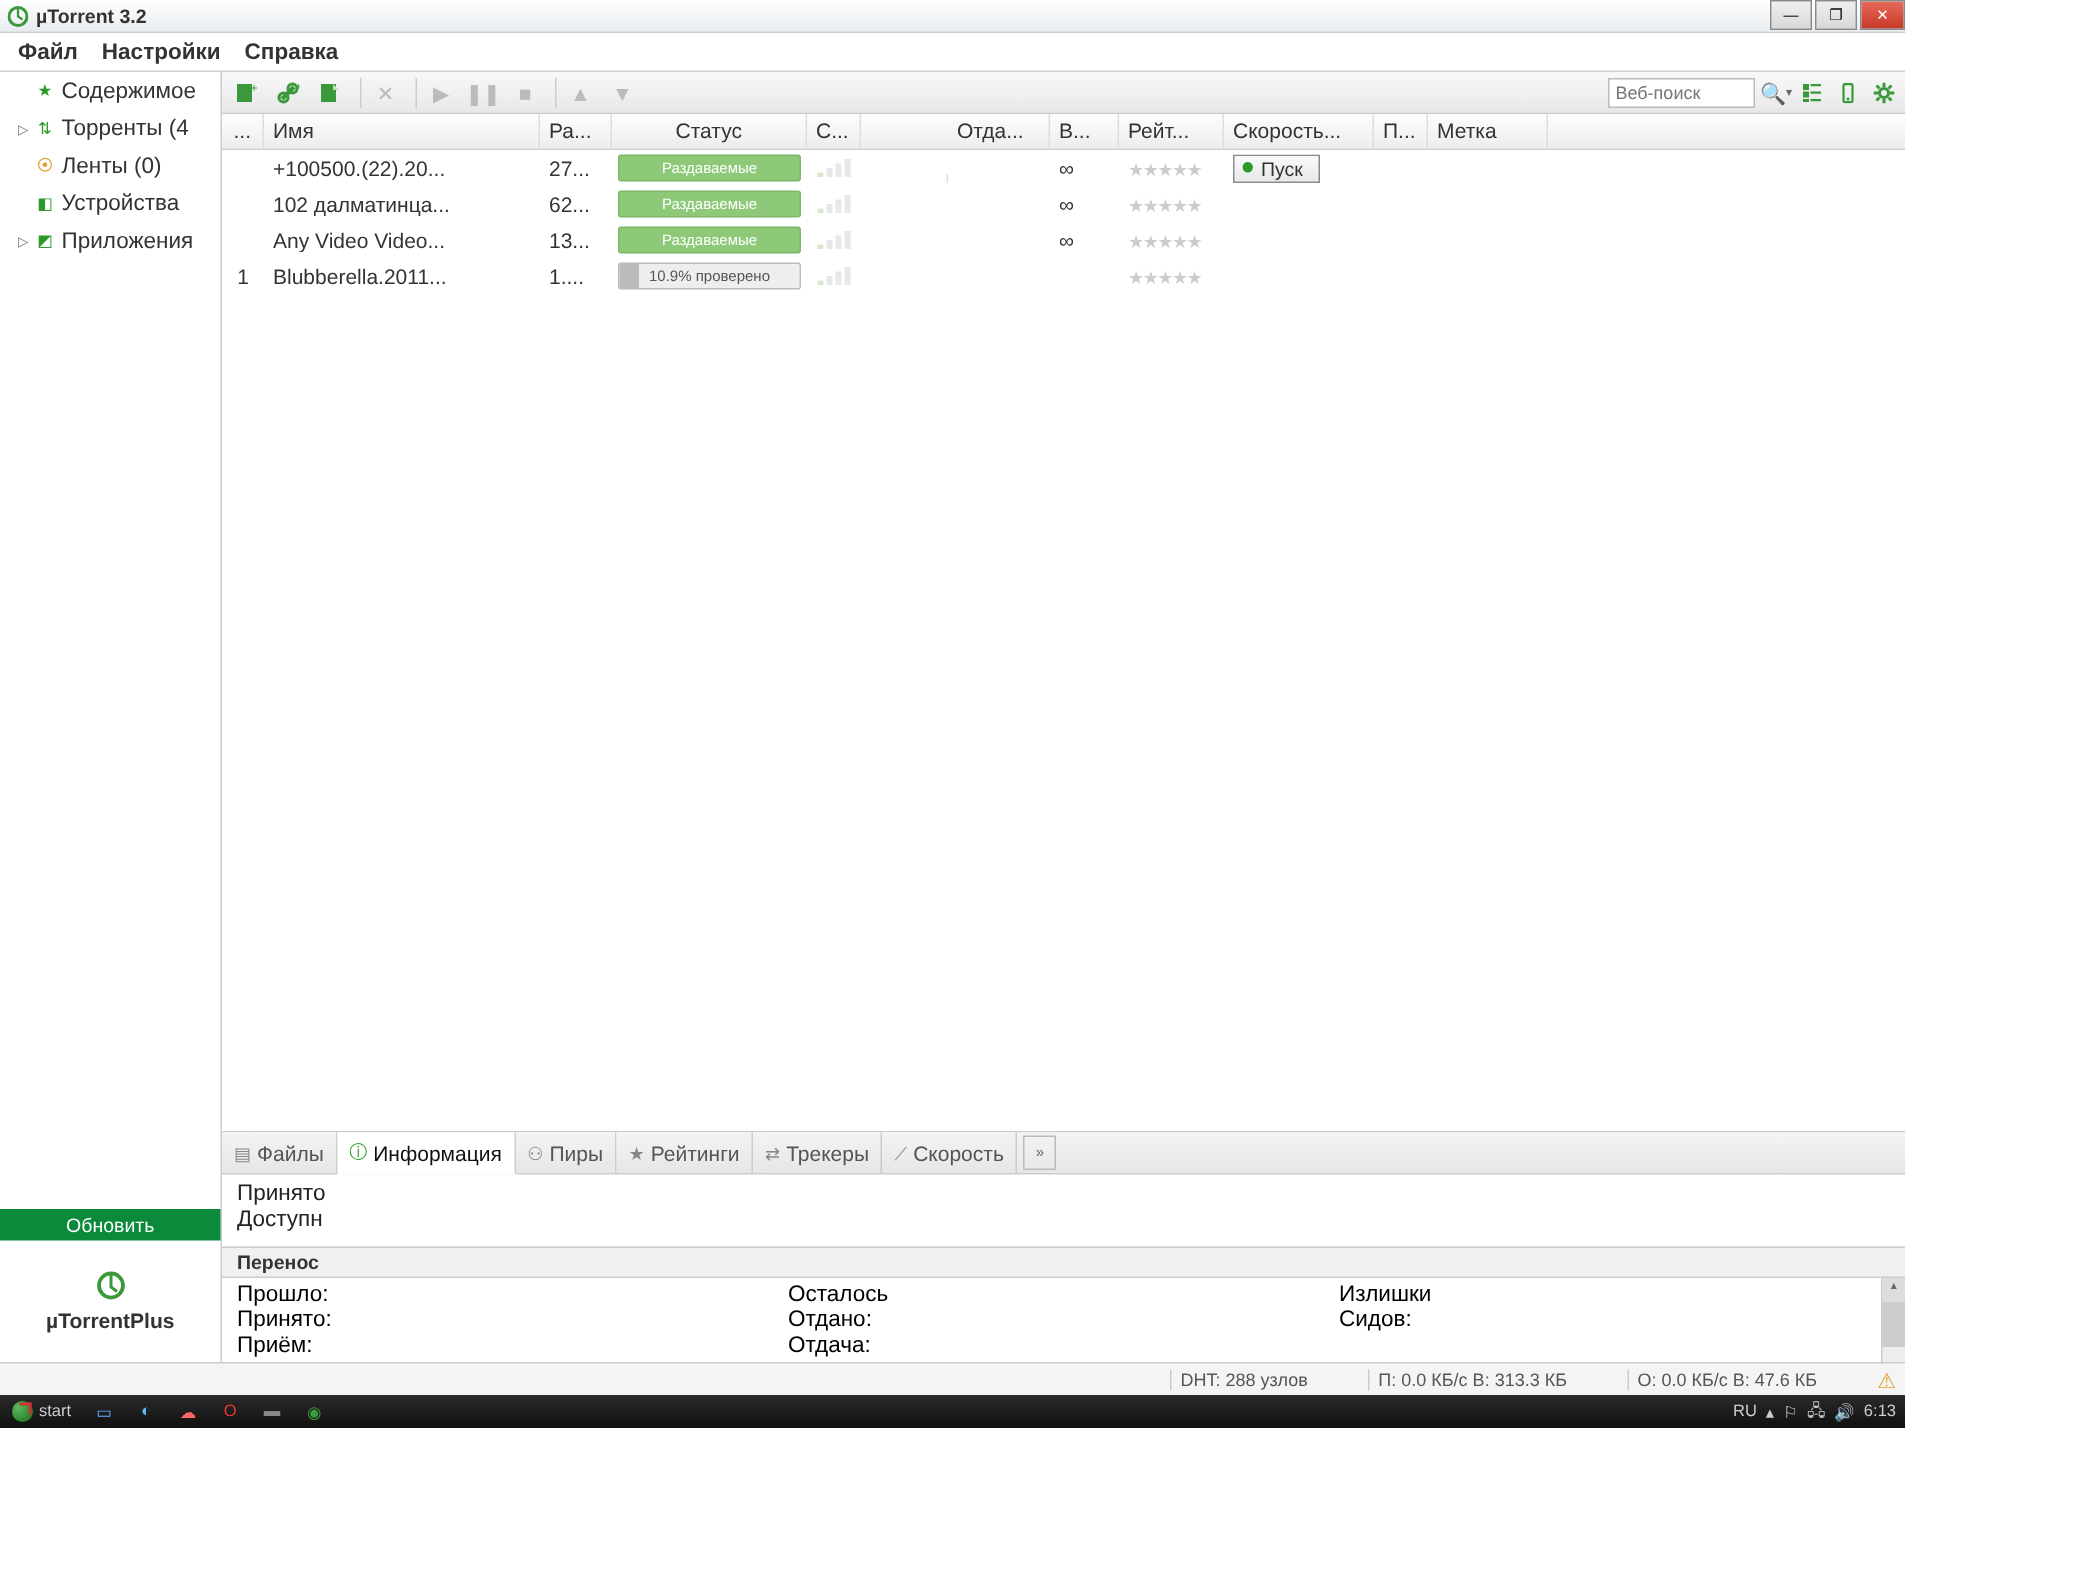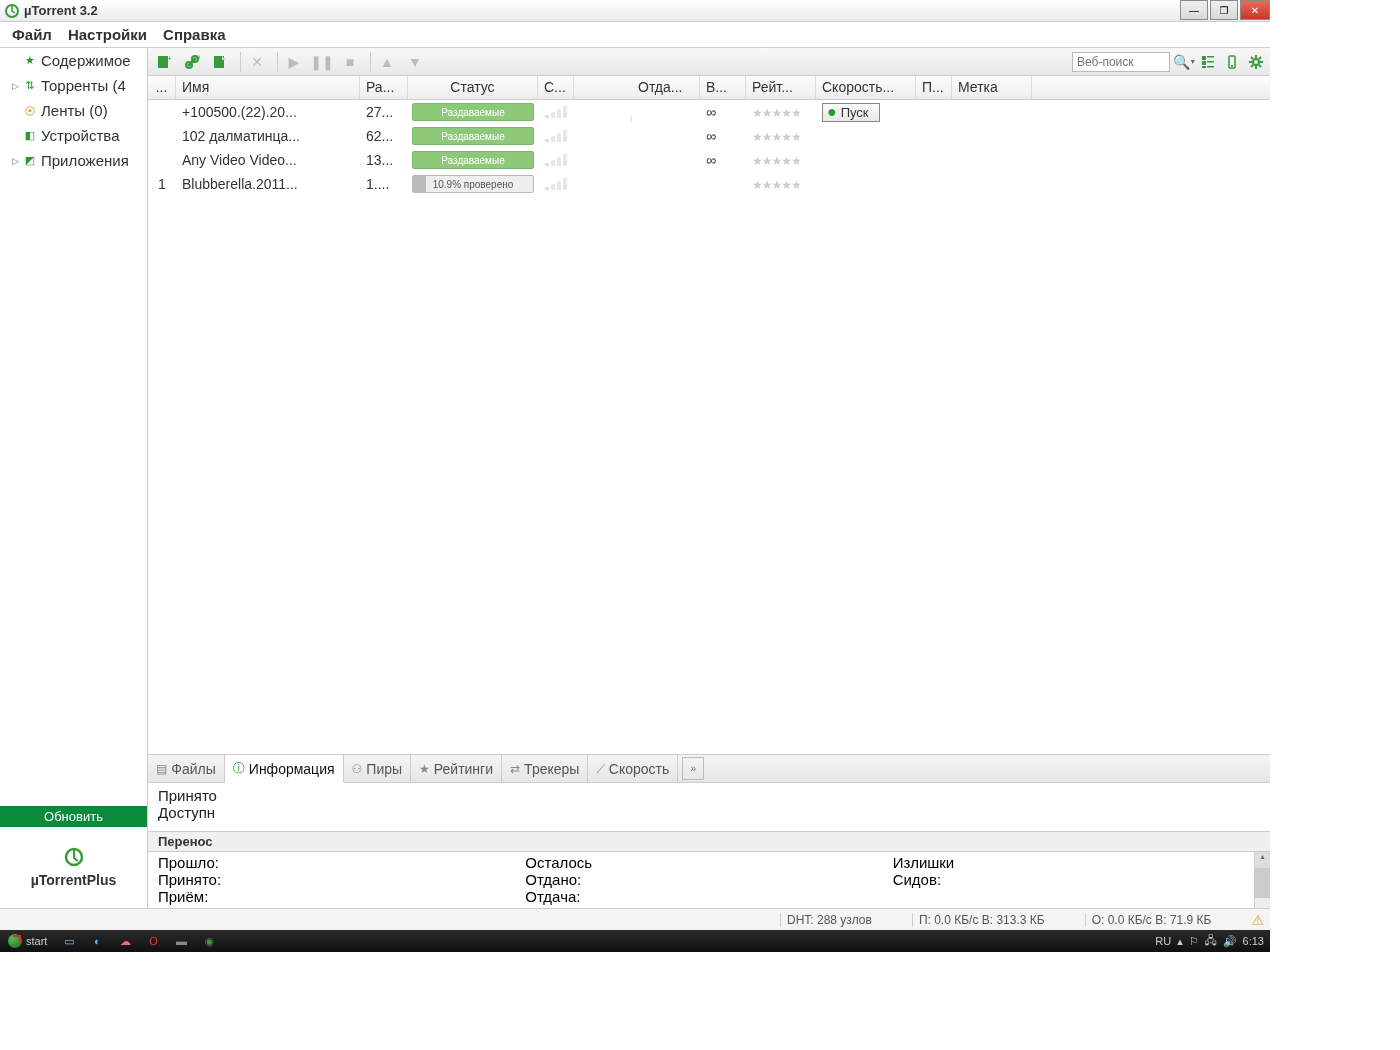--- a/index.html
+++ b/index.html
@@ -401,21 +401,21 @@
         </div>
       </div>
     </div>
   </div>
 </div>
 
 <div class="app-status">
   <div style="flex:1"></div>
   <div class="sect">DHT: 288 узлов</div>
   <div class="sect">П: 0.0 КБ/с В: 313.3 КБ</div>
-  <div class="sect">О: 0.0 КБ/с В: 71.9 КБ</div>
+  <div class="sect">О: 0.0 КБ/с В: 47.6 КБ</div>
   <div class="warn">⚠</div>
 </div>
 
 <div class="taskbar">
   <div class="start">
     <div class="orb"></div>
     <span>start</span>
   </div>
   <div class="tb-item" style="color:#6af">▭</div>
   <div class="tb-item" style="color:#5bf">◐</div>

